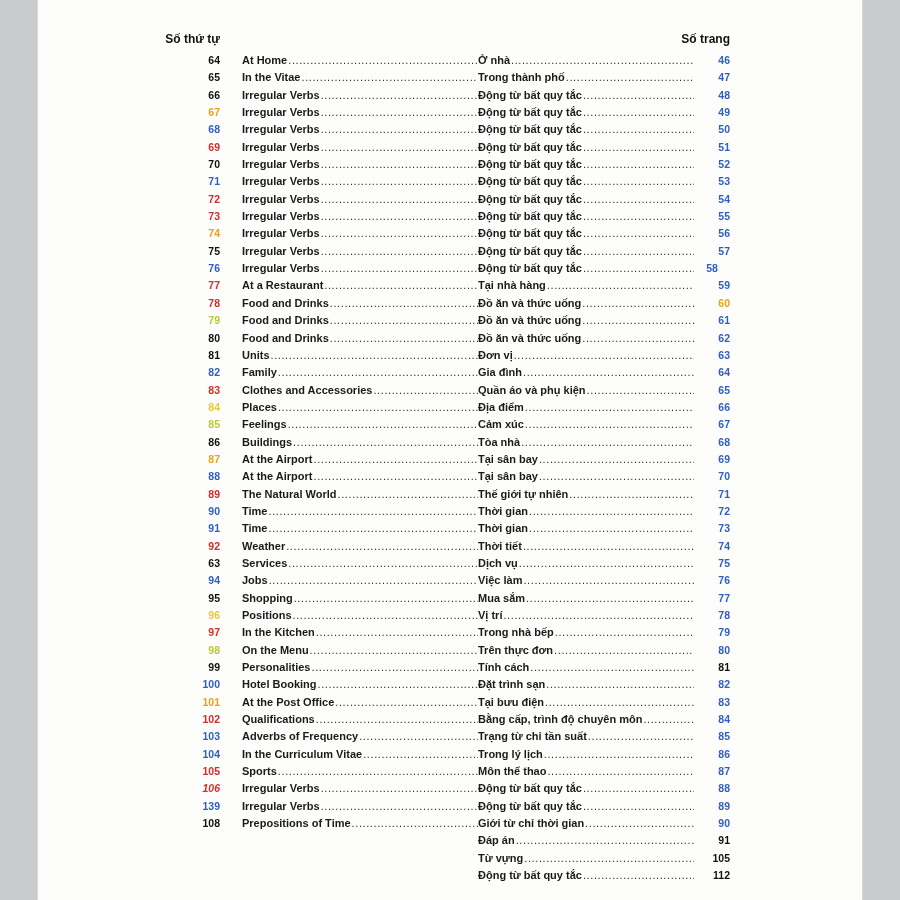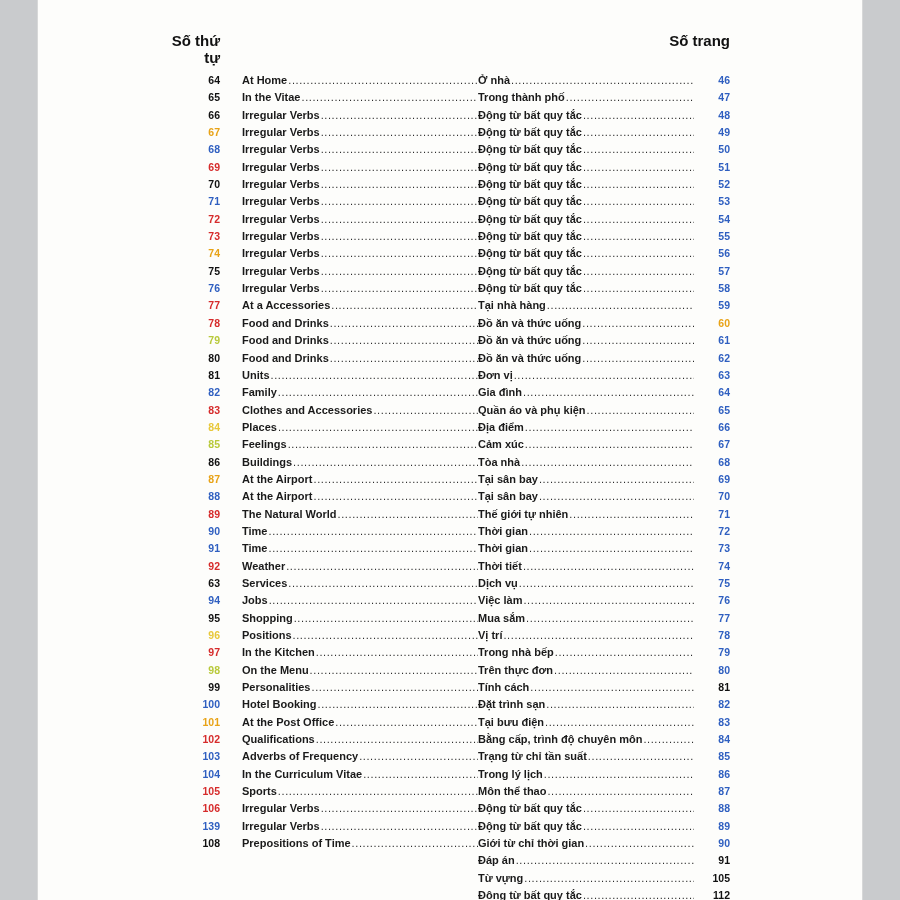--- a/index.html
+++ b/index.html
@@ -24,21 +24,21 @@
   }
   .content {
     position: absolute;
     left: 120px;
     top: 32px;
     width: 578px;
   }
   .head-row {
     display: flex;
     align-items: baseline;
-    font-size: 15px;
+    font-size: 12px;
     font-weight: bold;
     color: #111;
     padding-bottom: 6px;
   }
   .head-num {
     width: 62px;
     text-align: right;
     padding-right: 0;
   }
   .head-topic {
@@ -272,26 +272,26 @@
         <div class="row">
           <div class="num" style="color: rgb(47, 95, 192);">76</div>
           <div class="en-wrap">
             <span class="label">Irregular Verbs</span>
             <span class="dots">........................................................................................................................</span>
           </div>
           <div class="vi-wrap">
             <span class="label">Động từ bất quy tắc</span>
             <span class="dots">........................................................................................................................</span>
           </div>
-          <div class="pg" style="color: rgb(47, 95, 192);">58</div>
+          <div class="pg" style="color: rgb(47, 95, 192); text-align: center;">58</div>
         </div>
         <div class="row">
           <div class="num" style="color: rgb(214, 43, 43);">77</div>
           <div class="en-wrap">
-            <span class="label">At a Accessories</span>
+            <span class="label">At a Restaurant</span>
             <span class="dots">........................................................................................................................</span>
           </div>
           <div class="vi-wrap">
             <span class="label">Tại nhà hàng</span>
             <span class="dots">........................................................................................................................</span>
           </div>
           <div class="pg" style="color: rgb(47, 95, 192);">59</div>
         </div>
         <div class="row">
           <div class="num" style="color: rgb(214, 43, 43);">78</div>
@@ -623,21 +623,21 @@
             <span class="label">Sports</span>
             <span class="dots">........................................................................................................................</span>
           </div>
           <div class="vi-wrap">
             <span class="label">Môn thể thao</span>
             <span class="dots">........................................................................................................................</span>
           </div>
           <div class="pg" style="color: rgb(47, 95, 192);">87</div>
         </div>
         <div class="row">
-          <div class="num" style="color: rgb(214, 43, 43);">106</div>
+          <div class="num" style="color: rgb(214, 43, 43); font-style: italic;">106</div>
           <div class="en-wrap">
             <span class="label">Irregular Verbs</span>
             <span class="dots">........................................................................................................................</span>
           </div>
           <div class="vi-wrap">
             <span class="label">Động từ bất quy tắc</span>
             <span class="dots">........................................................................................................................</span>
           </div>
           <div class="pg" style="color: rgb(47, 95, 192);">88</div>
         </div>

